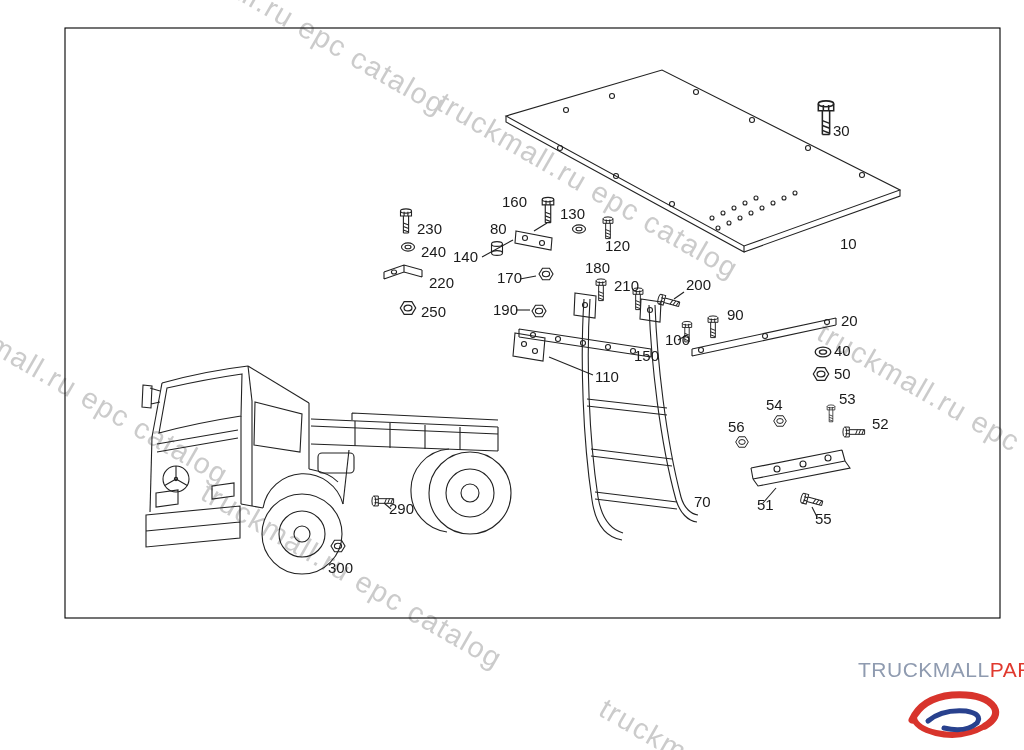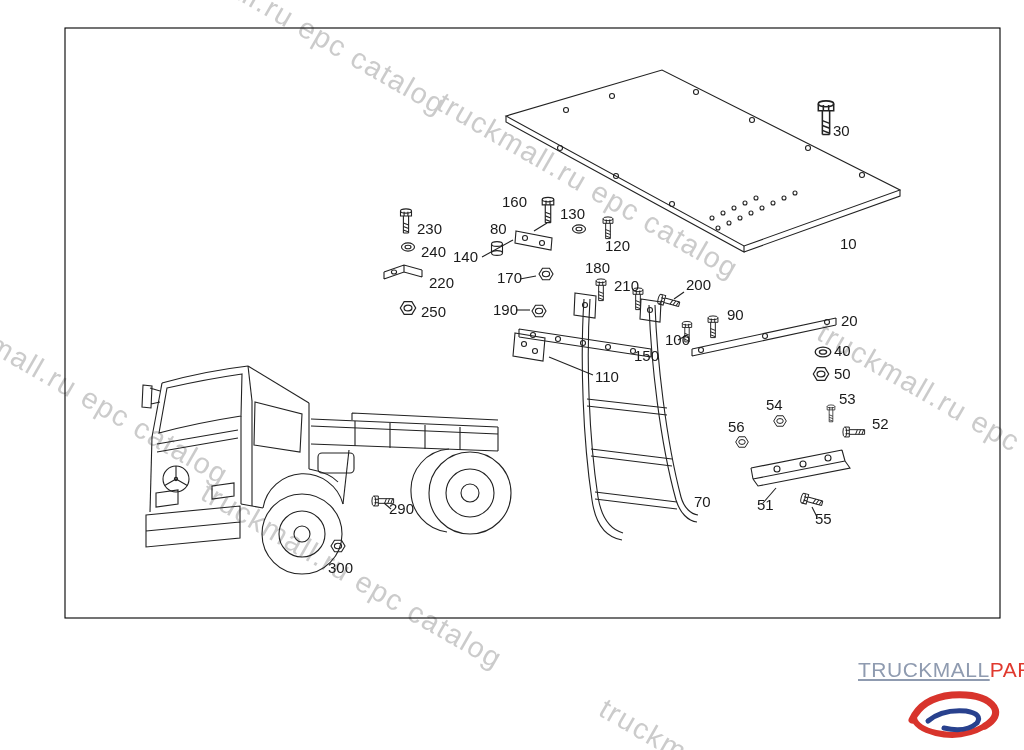--- a/index.html
+++ b/index.html
@@ -25,21 +25,21 @@
   svg.diagram path, svg.diagram circle, svg.diagram ellipse, svg.diagram rect{
     stroke:#222222;fill:none;stroke-width:1.1;
   }
   svg.diagram .leader{stroke-width:0.9;}
   svg.diagram text.lbl{
     font-family:"Liberation Sans",sans-serif;
     font-size:15px;fill:#1a1a1a;stroke:none;
   }
   .logo{position:absolute;left:858px;top:658px;width:160px;z-index:2;}
   .logo-text{font-size:21px;letter-spacing:0.5px;white-space:nowrap;}
-  .logo-truckmall{color:#8f9bb0;text-decoration:underline;}
+  .logo-truckmall{color:#8f9bb0;}
   .logo-parts{color:#e0392e;}
   .logo-swirl{position:absolute;left:40px;top:26px;}
 </style>
 </head>
 <body>
 
 <div class="page">
 
   <div class="wm" style="left:155px;top:-78px">truckmall.ru epc catalog</div>
   <div class="wm" style="left:448px;top:86px">truckmall.ru epc catalog</div>

